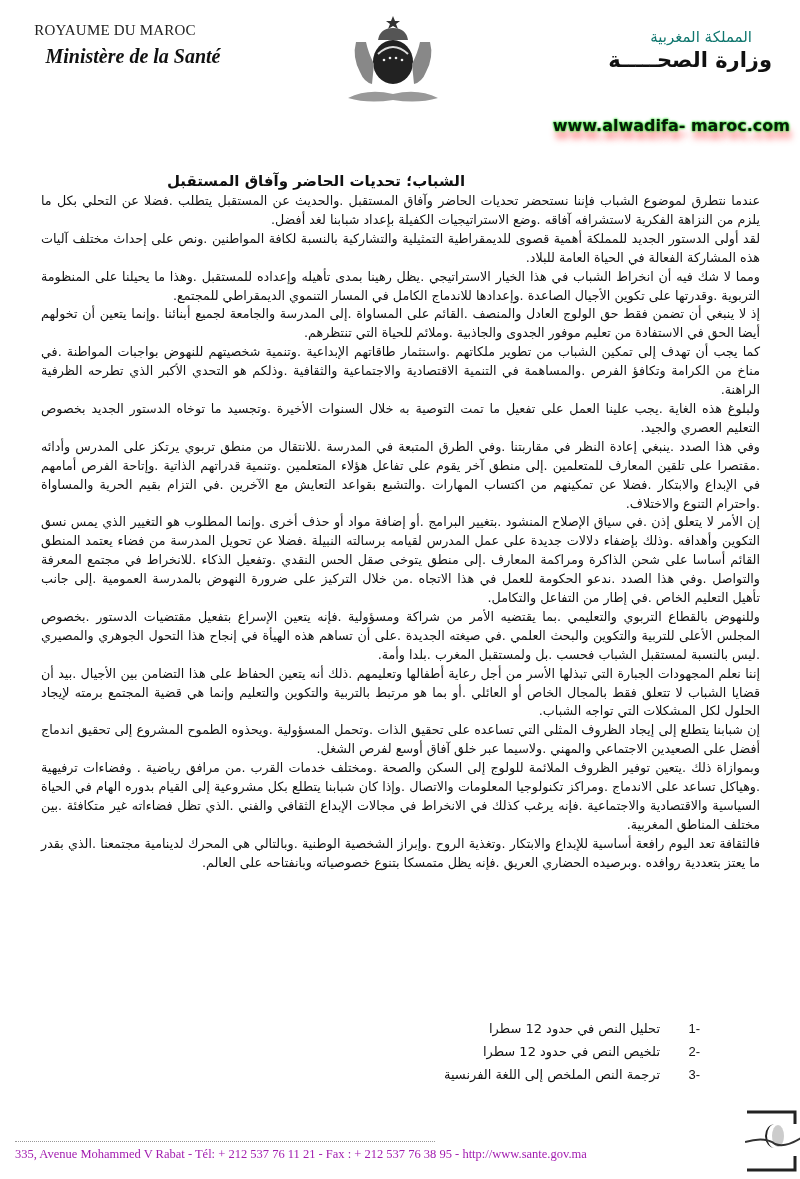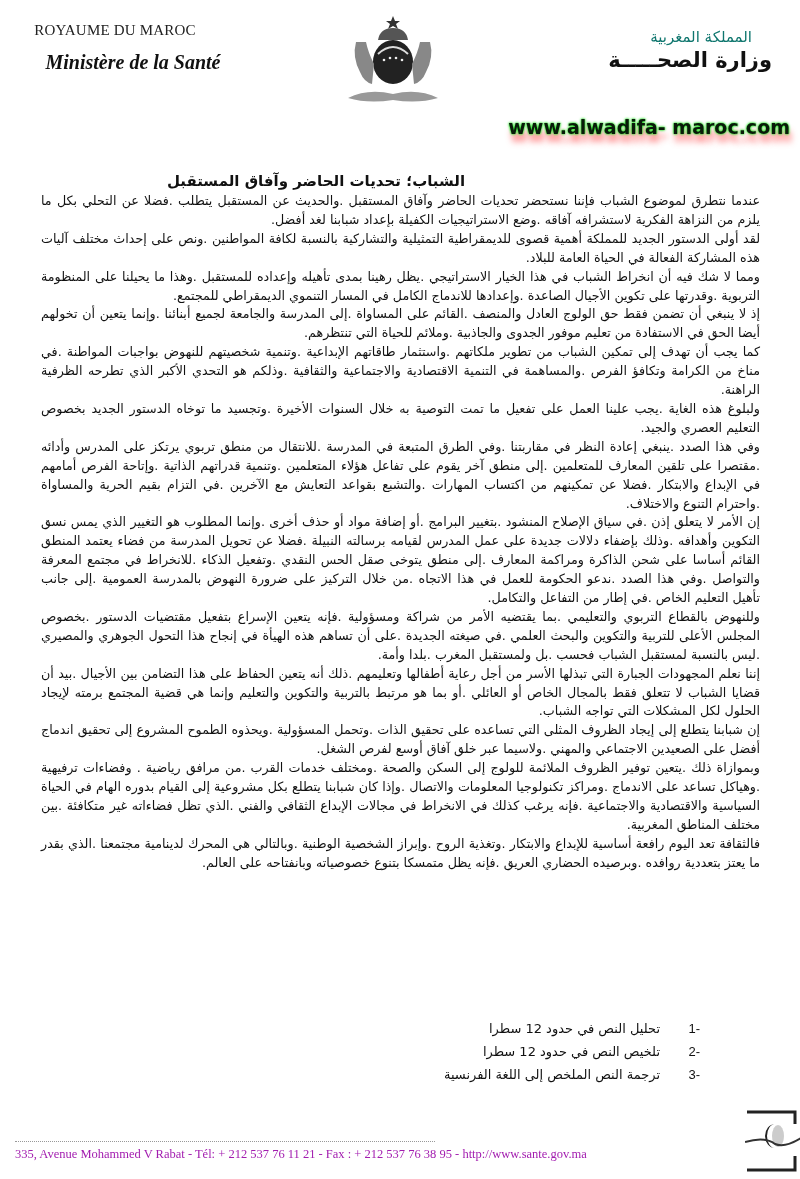--- a/index.html
+++ b/index.html
@@ -1,24 +1,24 @@
 <!DOCTYPE html>
 <html><head>
 <meta charset="utf-8">
 <style>
   html, body { margin:0; padding:0; background:#ffffff; }
   body { width:800px; height:1179px; position:relative; overflow:hidden; color:#111; font-family:"Liberation Sans", sans-serif; }
   .hdr-fr { position:absolute; left:0; top:22px; width:230px; text-align:center; }
   .hdr-fr .kingdom { font-family:"Liberation Serif", serif; font-size:15px; letter-spacing:0.2px; color:#222; }
-  .hdr-fr .ministry { font-family:"Liberation Serif", serif; font-style:italic; font-weight:bold; font-size:20px; margin-top:12px; color:#111; padding-left:36px; }
+  .hdr-fr .ministry { font-family:"Liberation Serif", serif; font-style:italic; font-weight:bold; font-size:20px; margin-top:6px; color:#111; padding-left:36px; }
   .emblem { position:absolute; left:338px; top:12px; width:110px; height:100px; }
   .hdr-ar { position:absolute; right:28px; top:28px; text-align:right; direction:rtl; }
   .hdr-ar .kingdom-ar { font-family:"DejaVu Sans", sans-serif; font-size:15px; color:#0f766e; margin-right:20px; }
   .hdr-ar .ministry-ar { font-family:"DejaVu Sans", sans-serif; font-weight:bold; font-size:21px; margin-top:2px; color:#111; letter-spacing:1px; }
-  .watermark { position:absolute; right:10px; top:116px; font-family:"DejaVu Sans", sans-serif; font-weight:bold; font-size:19px; color:#0a1a0a;
+  .watermark { position:absolute; right:10px; top:116px; font-family:"DejaVu Sans", sans-serif; font-weight:bold; font-size:16px; color:#0a1a0a;
     text-shadow: 0 0 2px #22e022, 0 0 3px #22e022, 2px 8px 6px rgba(255,80,80,0.75); }
   .title { position:absolute; left:0; width:632px; top:172px; text-align:center; direction:rtl; font-family:"DejaVu Sans", sans-serif; font-weight:bold; font-size:15px; }
   .body { position:absolute; left:35px; right:40px; top:192px; direction:rtl; text-align:justify; font-family:"DejaVu Sans", sans-serif; font-size:12.7px; line-height:18.9px;margin-left:6px; }
   .body p { margin:0; }
   .tasks { position:absolute; right:100px; top:1017px; direction:rtl; font-family:"DejaVu Sans", sans-serif; font-size:13px; }
   .task { display:flex; line-height:23px; }
   .task .num { width:40px; text-align:right; font-family:"Liberation Sans", sans-serif; }
   .footer-line { position:absolute; left:15px; top:1141px; width:420px; border-top:1px dotted #999; }
   .footer { position:absolute; left:15px; top:1147px; font-family:"Liberation Serif", serif; font-size:12.5px; color:#a21caf; }
   .logo { position:absolute; left:745px; top:1110px; width:56px; height:62px; }

